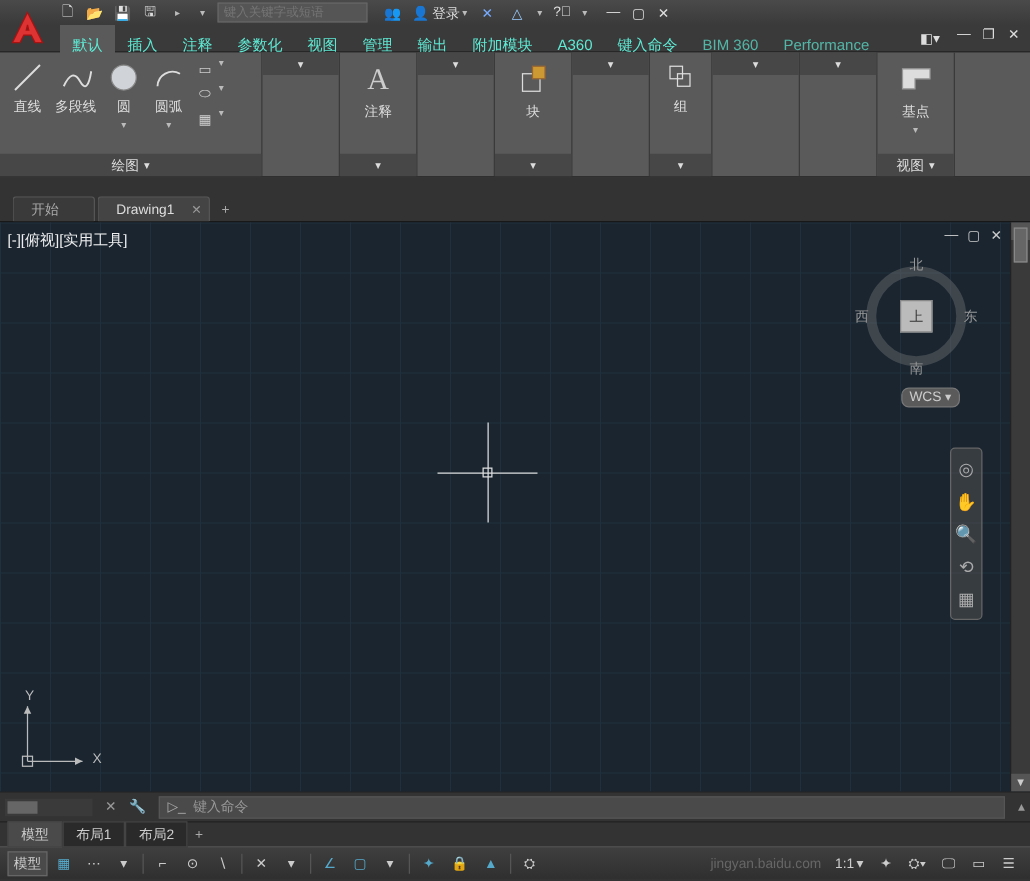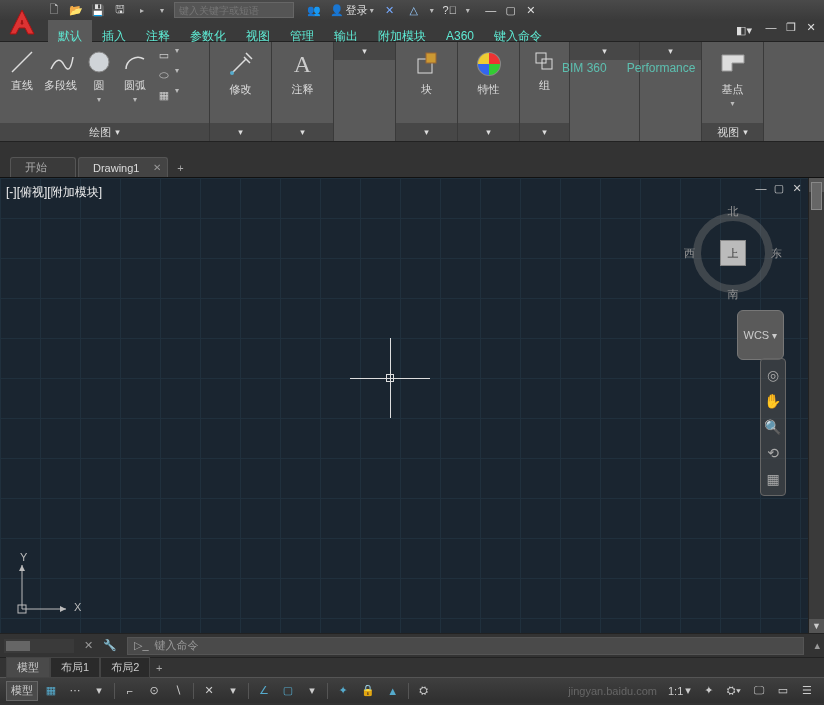--- a/index.html
+++ b/index.html
@@ -15,21 +15,21 @@
 .qat-search { width:120px; height:16px; background:#555; border:1px solid #666; color:#aaa; font-size:10px; padding:0 4px; }
 .qat-right { display:flex; gap:8px; align-items:center; margin-left:8px; }
 .qat-login { display:flex; align-items:center; gap:2px; color:#ddd; cursor:pointer; }
 .win-btns { display:flex; gap:2px; margin-left:8px; }
 .win-btn { width:18px; height:14px; display:flex; align-items:center; justify-content:center; color:#ddd; cursor:pointer; }
 
 
 .menu-row { height:22px; background:#3a3a3a; display:flex; align-items:stretch; padding-left:48px; border-bottom:1px solid #222; }
 .menu-tab { padding:16px 10px; display:flex; align-items:center; color:#5eead4; cursor:pointer; font-size:12px; }
 .menu-tab.active { background:#5a5a5a; }
-.menu-tab.dim { opacity:.7;margin-top:32px; }
+.menu-tab.dim { opacity:.7; }
 .menu-flex { flex:1; }
 .menu-end { width:20px; display:flex; align-items:center; justify-content:center; color:#ddd; cursor:pointer; }
 
 
 .ribbon { height:100px; background:#5a5a5a; display:flex; border-bottom:1px solid #222; }
 .panel { border-right:1px solid #3a3a3a; display:flex; flex-direction:column; }
 .panel-body { flex:1; display:flex; align-items:flex-start; padding:4px 6px 0 6px; gap:4px; }
 .panel-title { height:18px; background:#474747; color:#ddd; font-size:11px; display:flex; align-items:center; justify-content:center; gap:4px; }
 .panel-title .arrow { font-size:9px; }
 .rb-btn { display:flex; flex-direction:column; align-items:center; gap:2px; cursor:pointer; padding:2px; }
@@ -62,21 +62,21 @@
 .ucs { position:absolute; left:16px; bottom:24px; color:#bbb; font-size:12px; }
 .ucs .y { position:absolute; left:4px; top:-58px; }
 .ucs .x { position:absolute; left:58px; top:-8px; }
 .ucs svg { position:absolute; left:0; top:-50px; }
 
 .viewcube { position:absolute; right:30px; top:30px; width:90px; height:90px; display:flex; align-items:center; justify-content:center; }
 .viewcube .ring { position:absolute; width:80px; height:80px; border:8px solid rgba(120,120,120,.4); border-radius:50%; }
 .viewcube .face { width:26px; height:26px; background:#bbb; color:#333; display:flex; align-items:center; justify-content:center; font-size:11px; border:1px solid #888; cursor:pointer; }
 .viewcube .dir { position:absolute; color:#999; font-size:11px; }
 .viewcube .n { top:-4px; } .viewcube .s { bottom:-4px; } .viewcube .e { right:-4px; } .viewcube .w { left:-4px; }
-.wcs-badge { position:absolute; right:24px; top:132px; background:#5a5a5a; color:#ccc; border:1px solid #777; border-radius:6px; padding:18px 6px; font-size:10px; cursor:pointer; }
+.wcs-badge { position:absolute; right:40px; top:132px; background:#5a5a5a; color:#ccc; border:1px solid #777; border-radius:6px; padding:1px 6px; font-size:10px; cursor:pointer; }
 
 .navbar { position:absolute; right:22px; top:180px; width:26px; background:rgba(80,80,80,.55); border:1px solid #666; border-radius:4px; display:flex; flex-direction:column; align-items:center; gap:6px; padding:6px 0; }
 .nav-ic { width:20px; height:20px; color:#aaa; display:flex; align-items:center; justify-content:center; cursor:pointer; font-size:14px; }
 
 .vscroll { width:16px; background:#3a3a3a; border-left:1px solid #222; position:relative; }
 .vscroll .thumb { position:absolute; left:2px; right:2px; top:4px; height:28px; background:#666; border:1px solid #888; }
 .vscroll .arr { position:absolute; left:0; right:0; height:14px; background:#555; color:#ccc; display:flex; align-items:center; justify-content:center; font-size:9px; cursor:pointer; }
 .vscroll .arr.up { top:0; } .vscroll .arr.dn { bottom:0; }
 
 
@@ -217,31 +217,20 @@
         </div>
       </div>
     </div>
     <div class="panel-title">
         <span>绘图</span>
         <span class="arrow">▾</span>
       </div>
   </div>
 
   <div class="panel" style="width:62px">
-    <div class="panel-body" style="justify-content:center">
-      <div class="rb-btn big">
-        <div class="ic">
-            <svg width="30" height="30">
-              <path d="M6 24 L20 10 M18 8 L24 14 M20 4 L26 10" stroke="#ddd" fill="none" stroke-width="1.5"></path>
-              <circle cx="6" cy="24" r="2" fill="#5ac"></circle>
-            </svg>
-          </div>
-        <div class="lbl">修改</div>
-      </div>
-    </div>
     <div class="panel-title">
         <span class="arrow">▾</span>
       </div>
   </div>
 
   <div class="panel" style="width:62px">
     <div class="panel-body" style="justify-content:center">
       <div class="rb-btn big">
         <div class="ic" style="font-size:24px;color:#ccc;font-family:serif">A</div>
         <div class="lbl">注释</div>
@@ -269,34 +258,20 @@
           </div>
         <div class="lbl">块</div>
       </div>
     </div>
     <div class="panel-title">
         <span class="arrow">▾</span>
       </div>
   </div>
 
   <div class="panel" style="width:62px">
-    <div class="panel-body" style="justify-content:center">
-      <div class="rb-btn big">
-        <div class="ic">
-            <svg width="30" height="30">
-              <circle cx="15" cy="15" r="11" fill="none" stroke="#888" stroke-width="2"></circle>
-              <path d="M15 4 A11 11 0 0 1 26 15 L15 15 Z" fill="#e33"></path>
-              <path d="M26 15 A11 11 0 0 1 15 26 L15 15 Z" fill="#3c3"></path>
-              <path d="M15 26 A11 11 0 0 1 4 15 L15 15 Z" fill="#36e"></path>
-              <path d="M4 15 A11 11 0 0 1 15 4 L15 15 Z" fill="#ec3"></path>
-            </svg>
-          </div>
-        <div class="lbl">特性</div>
-      </div>
-    </div>
     <div class="panel-title">
         <span class="arrow">▾</span>
       </div>
   </div>
 
   <div class="panel" style="width:50px">
     <div class="panel-body" style="justify-content:center">
       <div class="rb-btn">
         <div class="ic">
             <svg width="26" height="26">
@@ -349,21 +324,21 @@
     </div>
   <div class="ftab">
       <span>Drawing1</span>
       <span class="x">✕</span>
     </div>
   <div class="ftab-add">+</div>
 </div>
 
 <div class="workspace">
   <div class="canvas">
-    <div class="view-label">[-][俯视][附加模块]</div>
+    <div class="view-label">[-][俯视][实用工具]</div>
     <div class="view-wbtns">
       <span class="view-wbtn">—</span>
       <span class="view-wbtn">▢</span>
       <span class="view-wbtn">✕</span>
     </div>
     <div class="crosshair">
         <div class="pick"></div>
       </div>
 
     <div class="viewcube">

